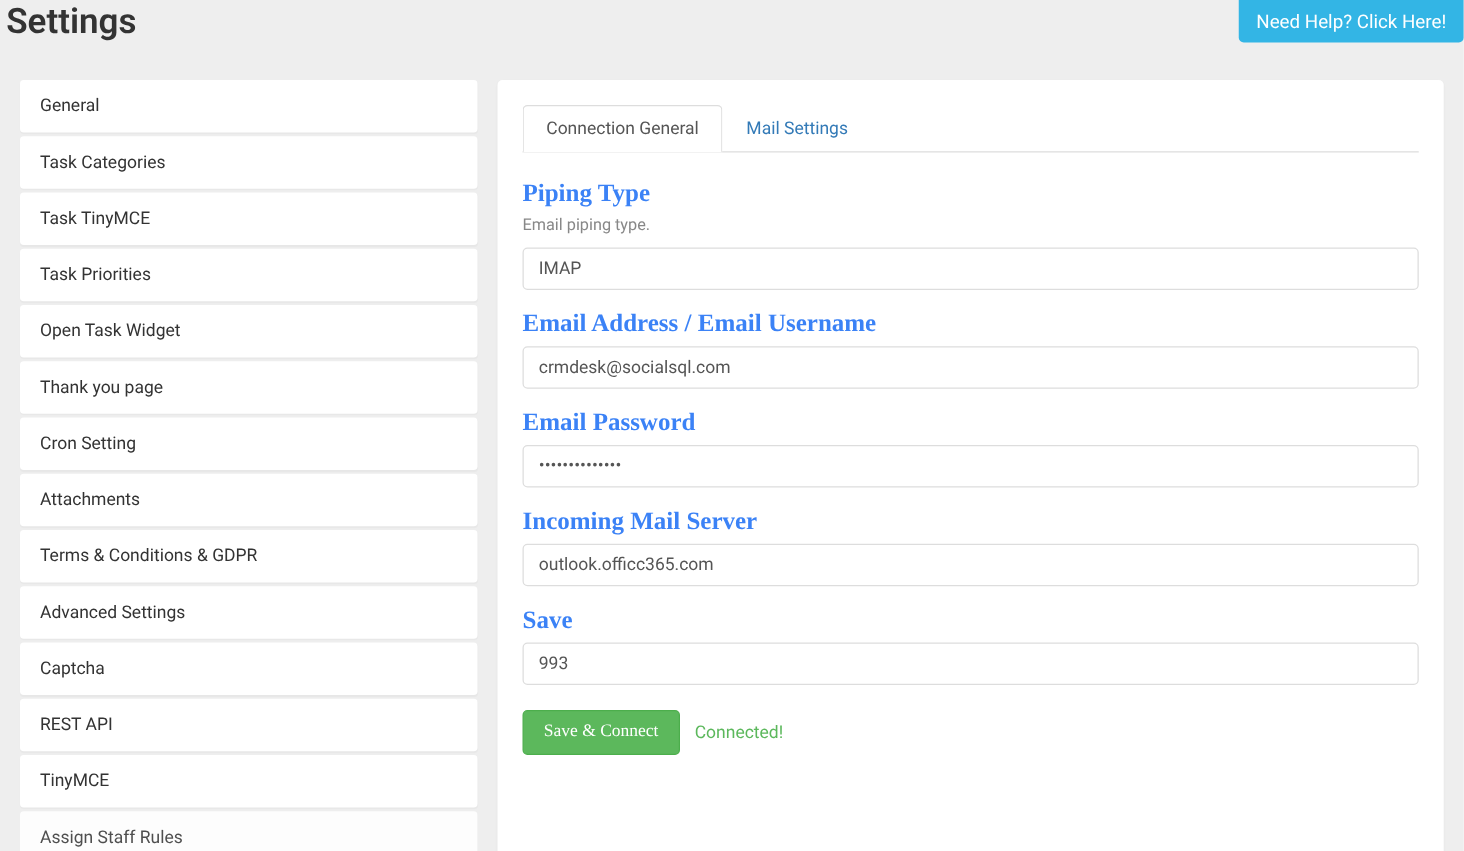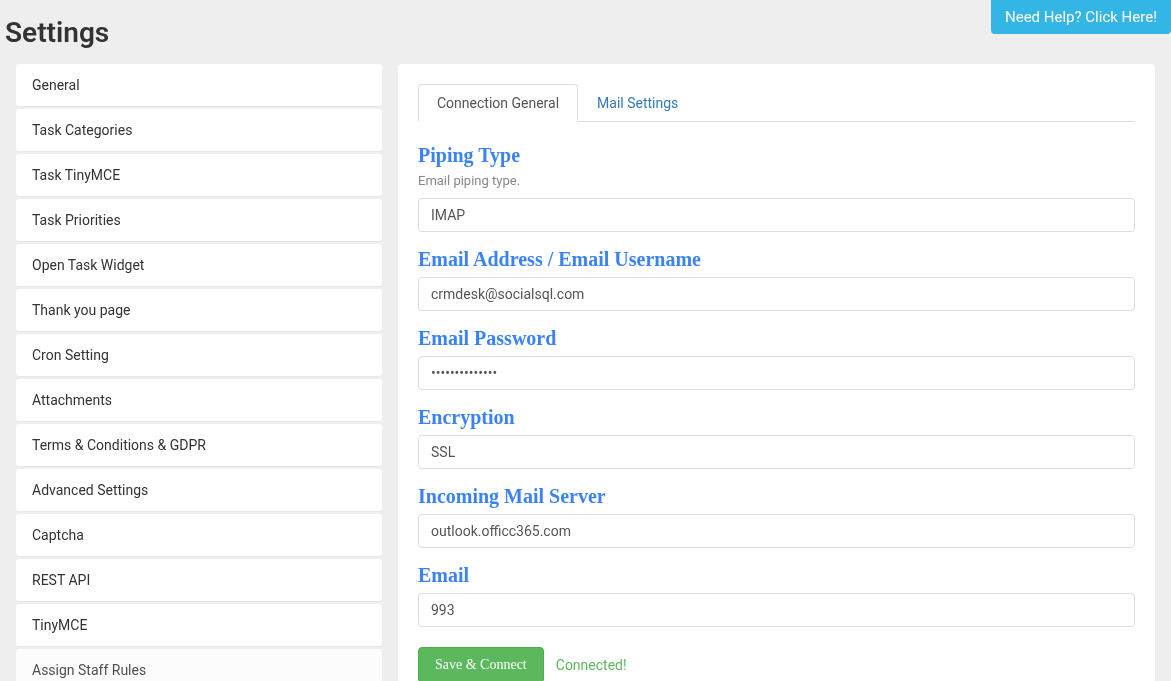--- a/index.html
+++ b/index.html
@@ -14,21 +14,21 @@
       font-size: 14px;
     }
     .container {
       width: 1171px;
       min-height: 681px;
       position: relative;
       padding: 0;
     }
     .header-row {
       position: relative;
-      padding-top: 16px;
+      padding-top: 0;
       padding-left: 5px;
       padding-right: 0;
       height: 48px;
     }
     .page-title {
       font-size: 28px;
       font-weight: 600;
       color: #333;
       margin-left: 0;
     }
@@ -191,32 +191,28 @@
       <div class="form-group">
         <label class="form-label">Email Address / Email Username</label>
         <input class="form-control" type="text" value="crmdesk@socialsql.com" style="">
       </div>
 
       <div class="form-group">
         <label class="form-label">Email Password</label>
         <input class="form-control" type="text" value="••••••••••••••" style="">
       </div>
 
-      <div class="form-group">
-        <label class="form-label">Encryption</label>
-        <input class="form-control" type="text" value="SSL" style="">
-      </div>
 
       <div class="form-group">
         <label class="form-label">Incoming Mail Server</label>
         <input class="form-control" type="text" value="outlook.officc365.com" style="">
       </div>
 
       <div class="form-group">
-        <label class="form-label">Email</label>
+        <label class="form-label">Save</label>
         <input class="form-control" type="text" value="993" style="">
       </div>
 
       <div class="form-actions">
         <button class="save-button">Save &amp; Connect</button>
         <span class="status-text">Connected!</span>
       </div>
     </div>
   </div>
 </div>

